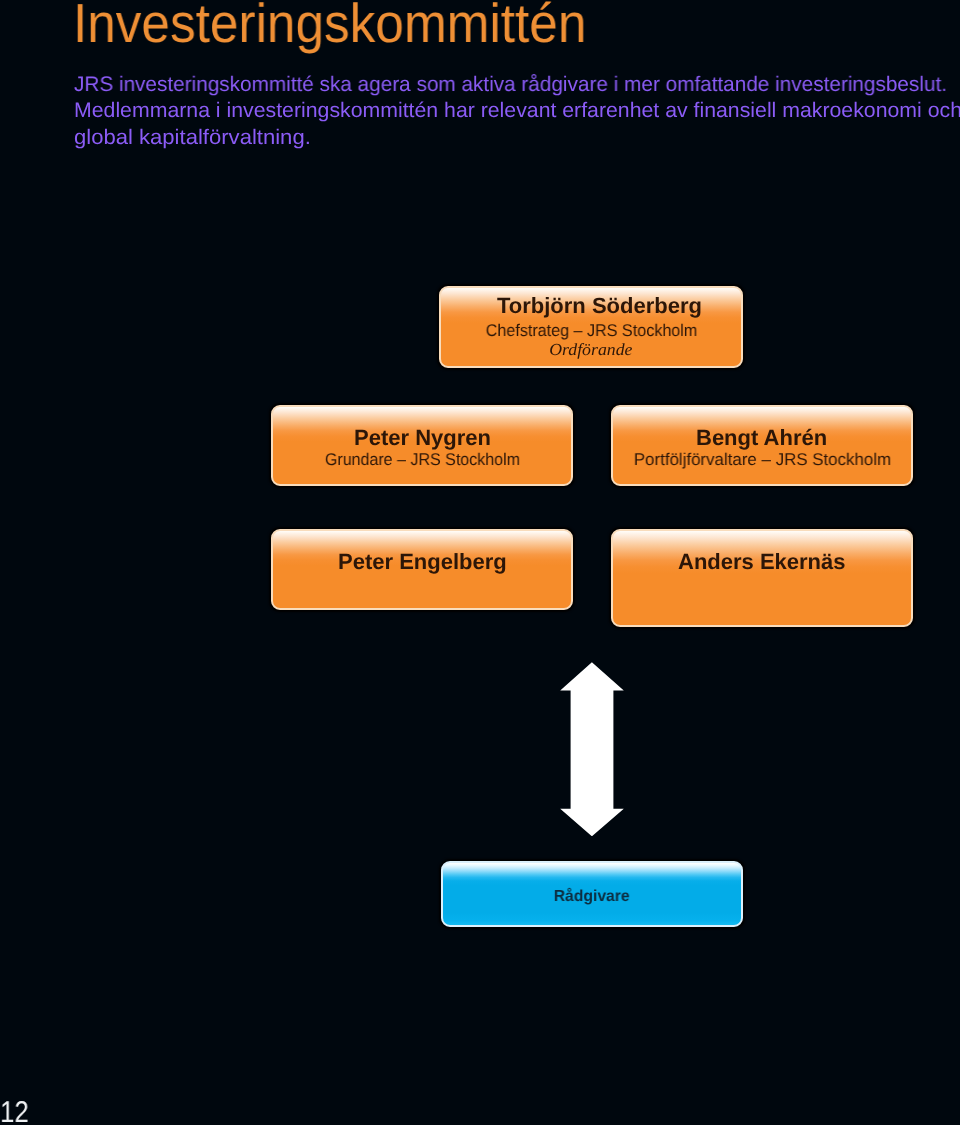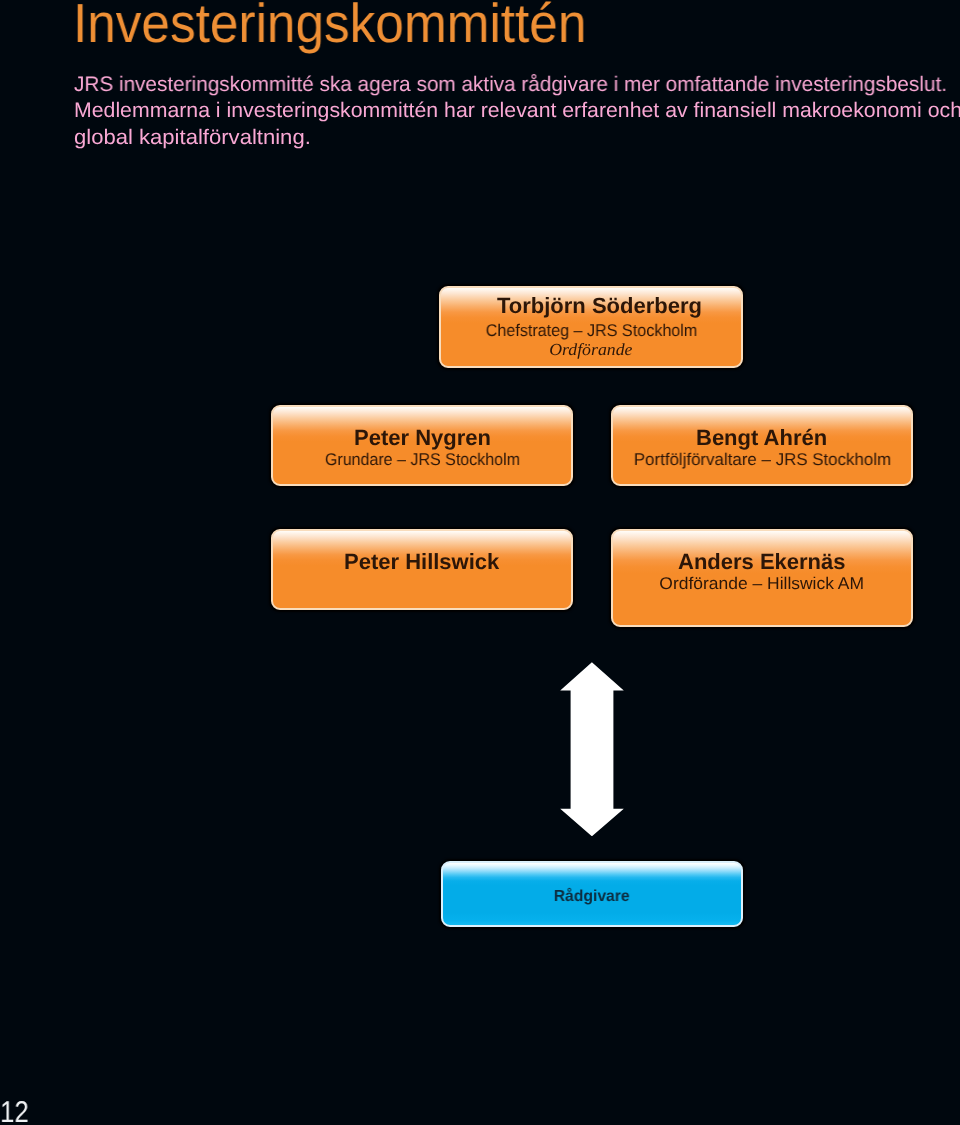--- a/index.html
+++ b/index.html
@@ -18,21 +18,21 @@
     background:#00070e;}
 
   .title{
     position:absolute;left:72.5px;top:-4px;
     font-size:55px;color:#ee8f35;white-space:nowrap;
     transform:scaleX(0.933);transform-origin:left top;
     line-height:1.0;will-change:transform;
   }
   .body-text{
     position:absolute;left:74.2px;top:72.2px;
-    font-size:21px;line-height:26.2px;color:#f9a8d4;white-space:nowrap;
+    font-size:21px;line-height:26.2px;color:#8b5cf6;white-space:nowrap;
   }
   .body-text > div{transform-origin:left top;will-change:transform;}
 
   .node{
     position:absolute;border-radius:9px;
     border:2px solid #f8dcbc;
     background:linear-gradient(to bottom,
       #fffdf9 0%, #fde6d1 7%, #fbcb9d 15%, #f9ad68 24%,
       #f89843 31%, #f78f31 38%, #f68c2a 45%, #f68c2a 100%);
     box-shadow:0 0 2px 1.2px rgba(0,0,0,1);
@@ -90,27 +90,26 @@
     <div class="tl nm" style="top:20.3px;"><span class="sq">Peter Nygren</span></div>
     <div class="tl rl" style="top:43.7px;"><span class="sq" style="transform:scaleX(0.943)">Grundare – JRS Stockholm</span></div>
   </div>
 
   <div class="node" style="left:611px;top:405px;width:302px;height:81px;">
     <div class="tl nm" style="top:20.3px;"><span class="sq">Bengt Ahrén</span></div>
     <div class="tl rl" style="top:43.7px;"><span class="sq" style="transform:scaleX(0.994)">Portföljförvaltare – JRS Stockholm</span></div>
   </div>
 
   <div class="node" style="left:271px;top:529px;width:302px;height:81px;">
-    <div class="tl nm" style="top:20.3px;"><span class="sq">Peter Hillswick</span></div>
+    <div class="tl nm" style="top:20.3px;"><span class="sq">Peter Engelberg</span></div>
     <div class="tl rl" style="top:43.7px;margin-top:40px;"><span class="sq" style="transform:scaleX(0.910)">CEO – JRS Luxemburg</span></div>
   </div>
 
   <div class="node" style="left:611px;top:529px;width:302px;height:98px;">
     <div class="tl nm" style="top:20.3px;"><span class="sq">Anders Ekernäs</span></div>
-    <div class="tl rl" style="top:43.7px;"><span class="sq" style="transform:scaleX(1.027)">Ordförande – Hillswick AM</span></div>
   </div>
 
   <svg class="arrow" style="left:559.8px;top:661.5px;width:64px;height:174.5px;" viewBox="0 0 64 174.5">
     <path d="M31.9 0.3 L63.8 28.6 L53.4 28.6 L53.4 146.8 L63.8 146.8 L31.9 174.3 L0.2 146.8 L10.6 146.8 L10.6 28.6 L0.2 28.6 Z" fill="#ffffff"></path>
   </svg>
 
   <div class="advisor" style="left:441px;top:861px;width:302px;height:66px;">
     <div class="adv-t" style="top:22.8px;"><span>Rådgivare</span></div>
   </div>
 

